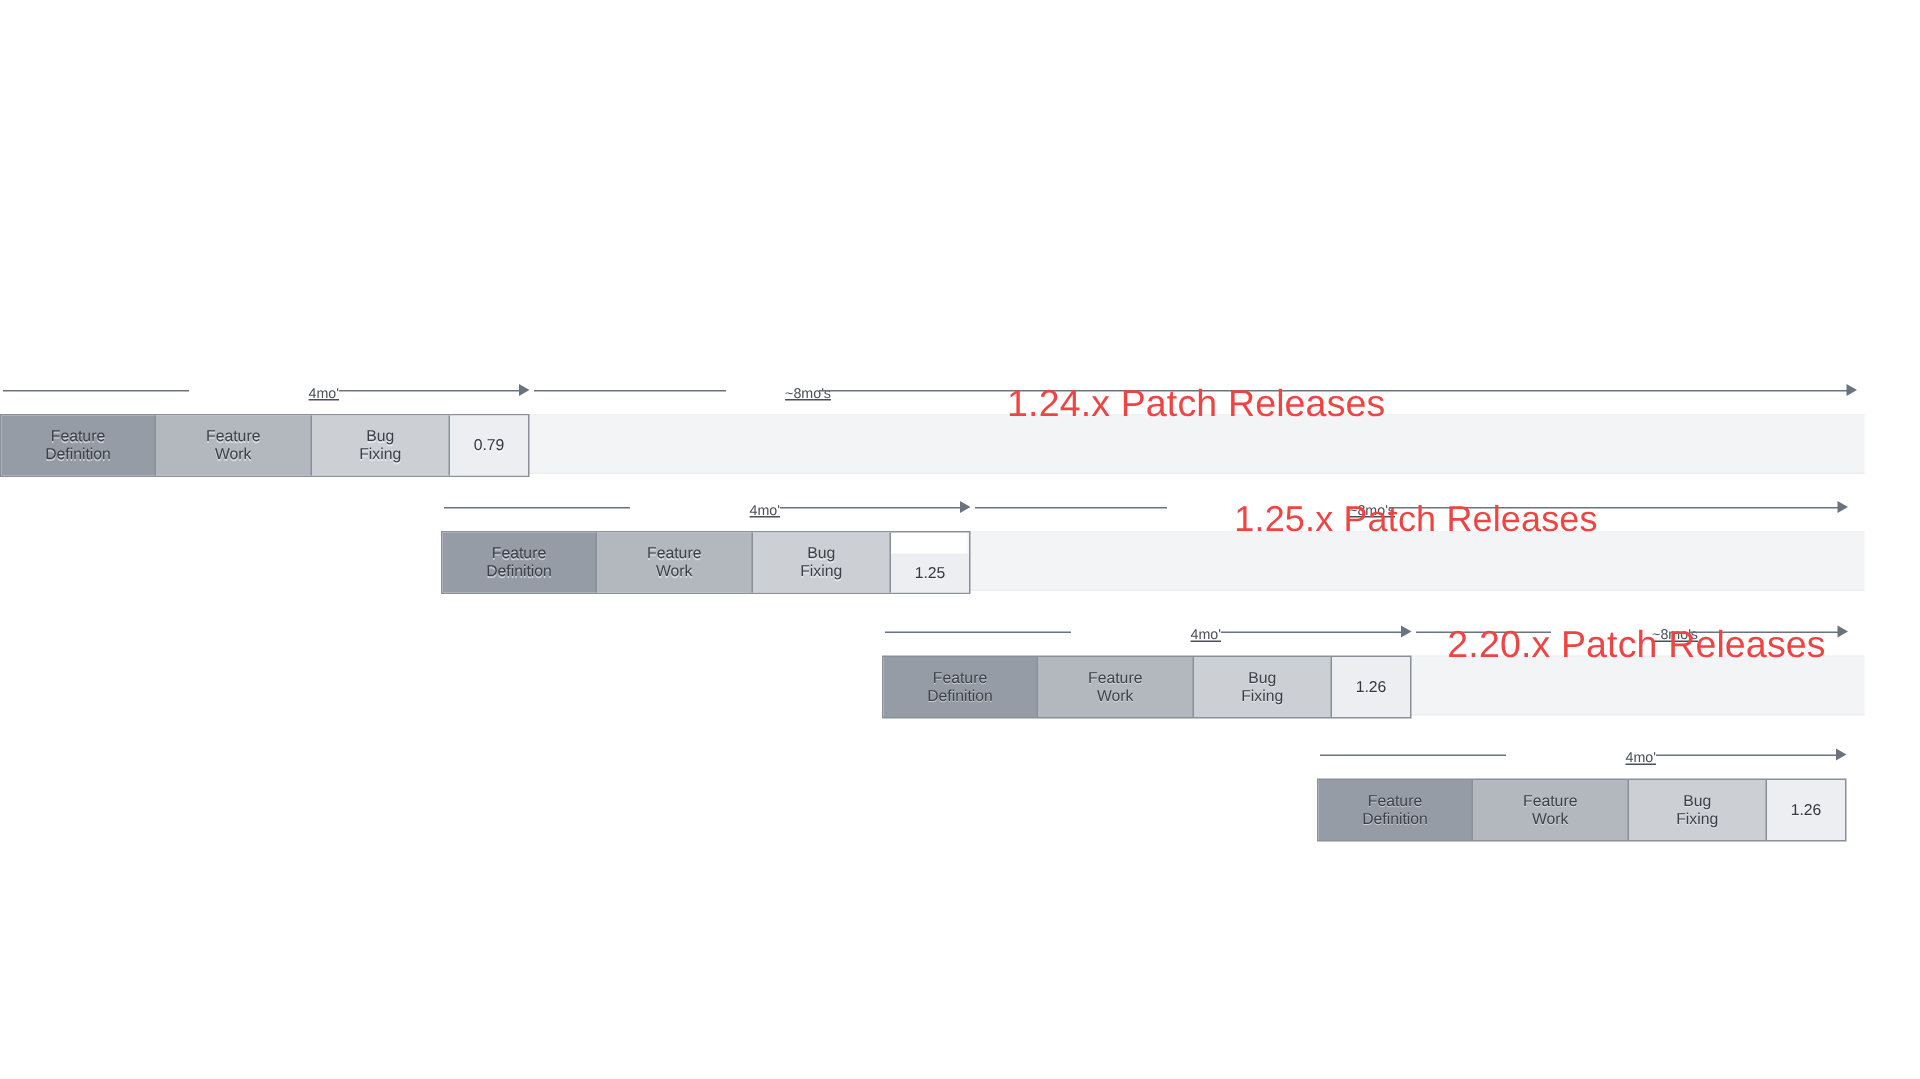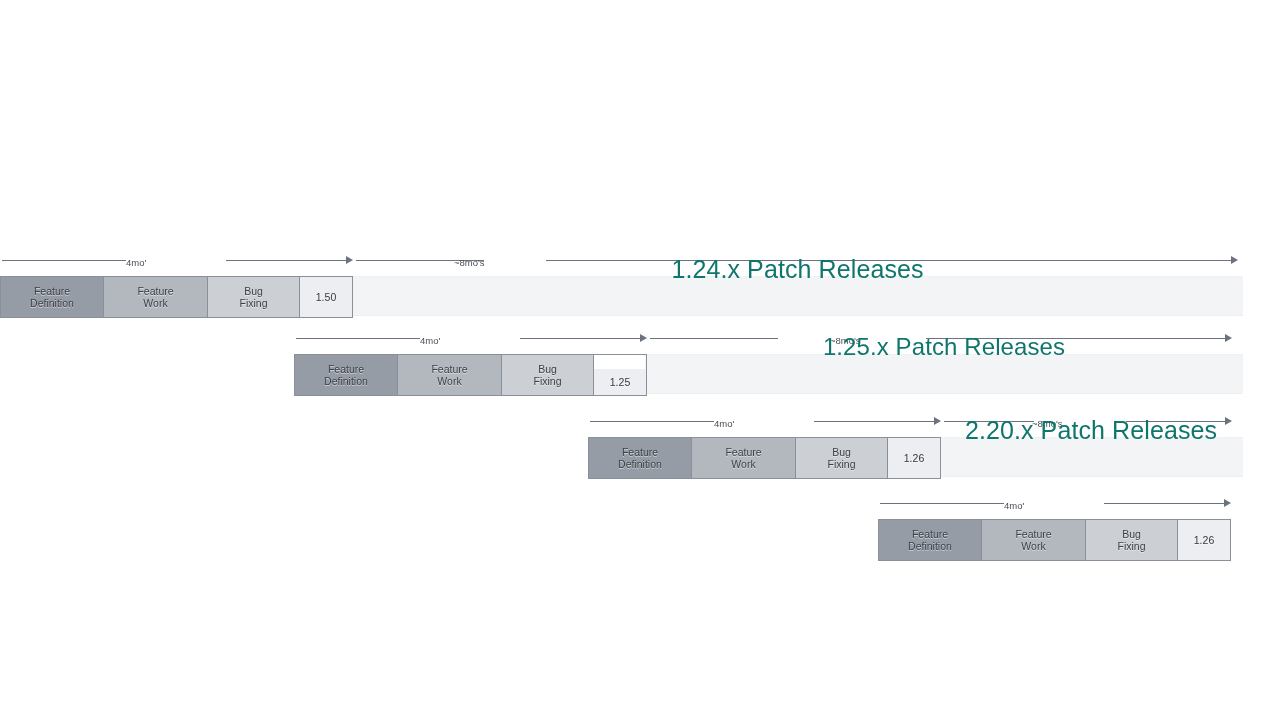--- a/index.html
+++ b/index.html
@@ -21,21 +21,21 @@
     position:absolute;
     height:38px;
     background:#f3f4f6;
     border-top:1px solid #f0f1f3;
     border-bottom:1px solid #eceef0;
   }
   .patch-label{
     position:absolute;
     top:0;height:38px;
     display:flex;align-items:center;justify-content:center;
-    color:#0f766e;
+    color:#ef4444;
     white-space:nowrap;
     letter-spacing:0.1px;
   }
 
   
   .bar{
     position:absolute;
     height:42px;
     display:flex;
     box-sizing:border-box;
@@ -75,22 +75,23 @@
     border-top:4.5px solid transparent;
     border-bottom:4.5px solid transparent;
     border-left:7px solid #6b7280;
   }
   .m-text{
     position:absolute;
     top:6px;
     font-size:9.5px;
     color:#4a4f57;
     white-space:nowrap;
-    text-align:left;
+    text-align:right;
     line-height:13px;
+    text-decoration:underline;
   }
 </style>
 </head>
 <body>
 
 <div id="canvas">
 
   <div class="row" style="left:0px;top:250px;width:1280px;">
 
     <div class="measure" style="left:2px;top:0px;width:352px;">
@@ -117,21 +118,21 @@
       </div>
       <div class="seg s2" style="width:104px;">
         <span>Feature</span>
         <span>Work</span>
       </div>
       <div class="seg s3" style="width:92px;">
         <span>Bug</span>
         <span>Fixing</span>
       </div>
       <div class="seg s4" style="width:52px;">
-        <span>1.50</span>
+        <span>0.79</span>
       </div>
     </div>
   </div>
 
   <div class="row" style="left:0px;top:328px;width:1280px;">
 
     <div class="measure" style="left:296px;top:0px;width:352px;">
       <div class="m-line" style="left:0px;width:124px;"></div>
       <div class="m-text" style="left:124px;width:100px;">4mo'</div>
       <div class="m-line" style="left:224px;width:121px;"></div>

